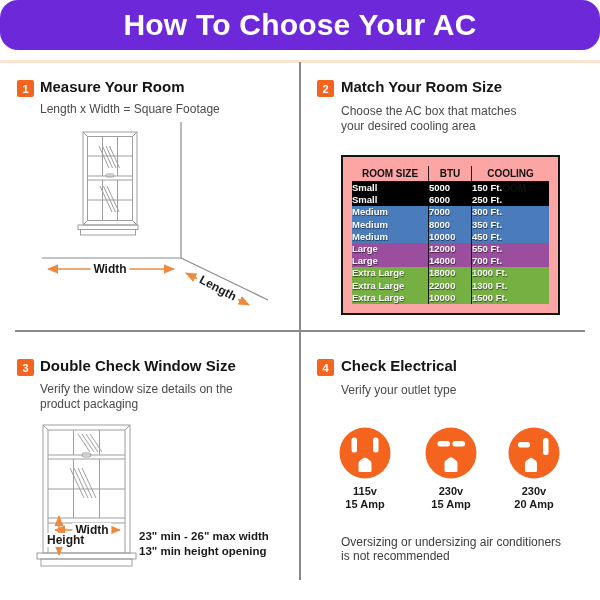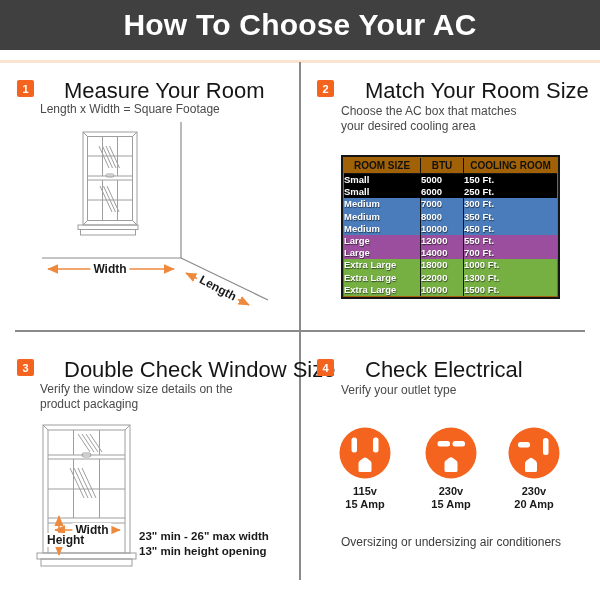--- a/index.html
+++ b/index.html
@@ -11,34 +11,34 @@
   .hd-title{color:#fff;font-size:30px;font-weight:bold;letter-spacing:.2px;}
   .hd-stripe{position:absolute;left:0;top:60px;width:600px;height:3px;background:#F8DCC6;opacity:.8;}
 
   
   .vdiv{position:absolute;left:299px;top:62px;width:2px;height:518px;background:#8a8a8a;}
   .hdiv{position:absolute;left:15px;top:330px;width:570px;height:2px;background:#8a8a8a;}
 
   
   .badge{position:absolute;width:17px;height:17px;border-radius:2px;color:#fff;font-size:11px;font-weight:bold;
          display:flex;align-items:center;justify-content:center;}
-  .sec-title{position:absolute;font-size:22px;font-weight:normal;color:#151515;white-space:nowrap;margin-left:24px;}
+  .sec-title{position:absolute;font-size:15px;font-weight:bold;color:#151515;white-space:nowrap;}
   .sec-sub{position:absolute;font-size:12px;color:#4a4a4a;line-height:14.5px;white-space:nowrap;}
 
   svg{position:absolute;overflow:visible;}
   .lineart{stroke:#9e9e9e;fill:none;stroke-width:1;}
   .wall{stroke:#8a8a8a;fill:none;stroke-width:1.2;}
   .arrow{stroke:#ED8A3E;stroke-width:1.6;fill:none;}
 
   .dim-label{position:absolute;font-size:12px;font-weight:bold;color:#1a1a1a;background:#fff;padding:0 3px;white-space:nowrap;}
   .rot{transform:translate(-50%,-50%) rotate(28deg);}
   .ctr{transform:translate(-50%,-50%);}
 
   
-  .btu-table{position:absolute;left:341px;top:155px;width:219px;border:2px solid #151515;background:#a16207;padding:1px;box-sizing:border-box;}
+  .btu-table{position:absolute;left:341px;top:155px;width:219px;border:2px solid #151515;background:#fca5a5;padding:9px;box-sizing:border-box;}
   .trow,.thead{display:flex;}
   .thead{height:15px;border-bottom:1.5px solid #151515;}
   .thead span{font-size:10px;font-weight:bold;color:#111;text-align:center;line-height:15px;}
   .trow{height:12.2px;}
   .trow span{font-size:9.5px;font-weight:bold;color:#fff;text-align:left;line-height:12.4px;
              text-shadow:0.5px 1px 1px rgba(0,0,0,0.6);}
   .c1{width:76px;}
   .c2{width:44px;border-left:1.5px solid rgba(0,0,0,.85);border-right:1.5px solid rgba(0,0,0,.85);box-sizing:border-box;}
   .c3{flex:1;}
 
@@ -47,21 +47,21 @@
   .note{position:absolute;left:341px;font-size:12px;color:#3c3c3c;line-height:14px;white-space:nowrap;}
 
   
   .outlet-label{position:absolute;width:80px;text-align:center;font-size:11px;font-weight:bold;color:#1a1a1a;line-height:13px;}
 </style>
 </head>
 <body>
 
 <div id="stage">
 
-  <div class="hd" style="background: #404040;">
+  <div class="hd" style="background: #6d28d9; border-radius: 18px;">
     <span class="hd-title">How To Choose Your AC</span>
   </div>
   <div class="hd-stripe"></div>
 
   <div class="vdiv"></div>
   <div class="hdiv"></div>
 
   <div class="badge" style="left: 17px; top: 80px; background: rgb(244, 100, 30);">
     <span>1</span>
   </div>
@@ -269,15 +269,16 @@
     <div>230v</div>
     <div>15 Amp</div>
   </div>
   <div class="outlet-label" style="left:494px;top:485px;">
     <div>230v</div>
     <div>20 Amp</div>
   </div>
 
   <div class="note" style="top:535px;">
     <div>Oversizing or undersizing air conditioners</div>
+    <div>is not recommended</div>
   </div>
 
 </div>
 
 </body></html>

